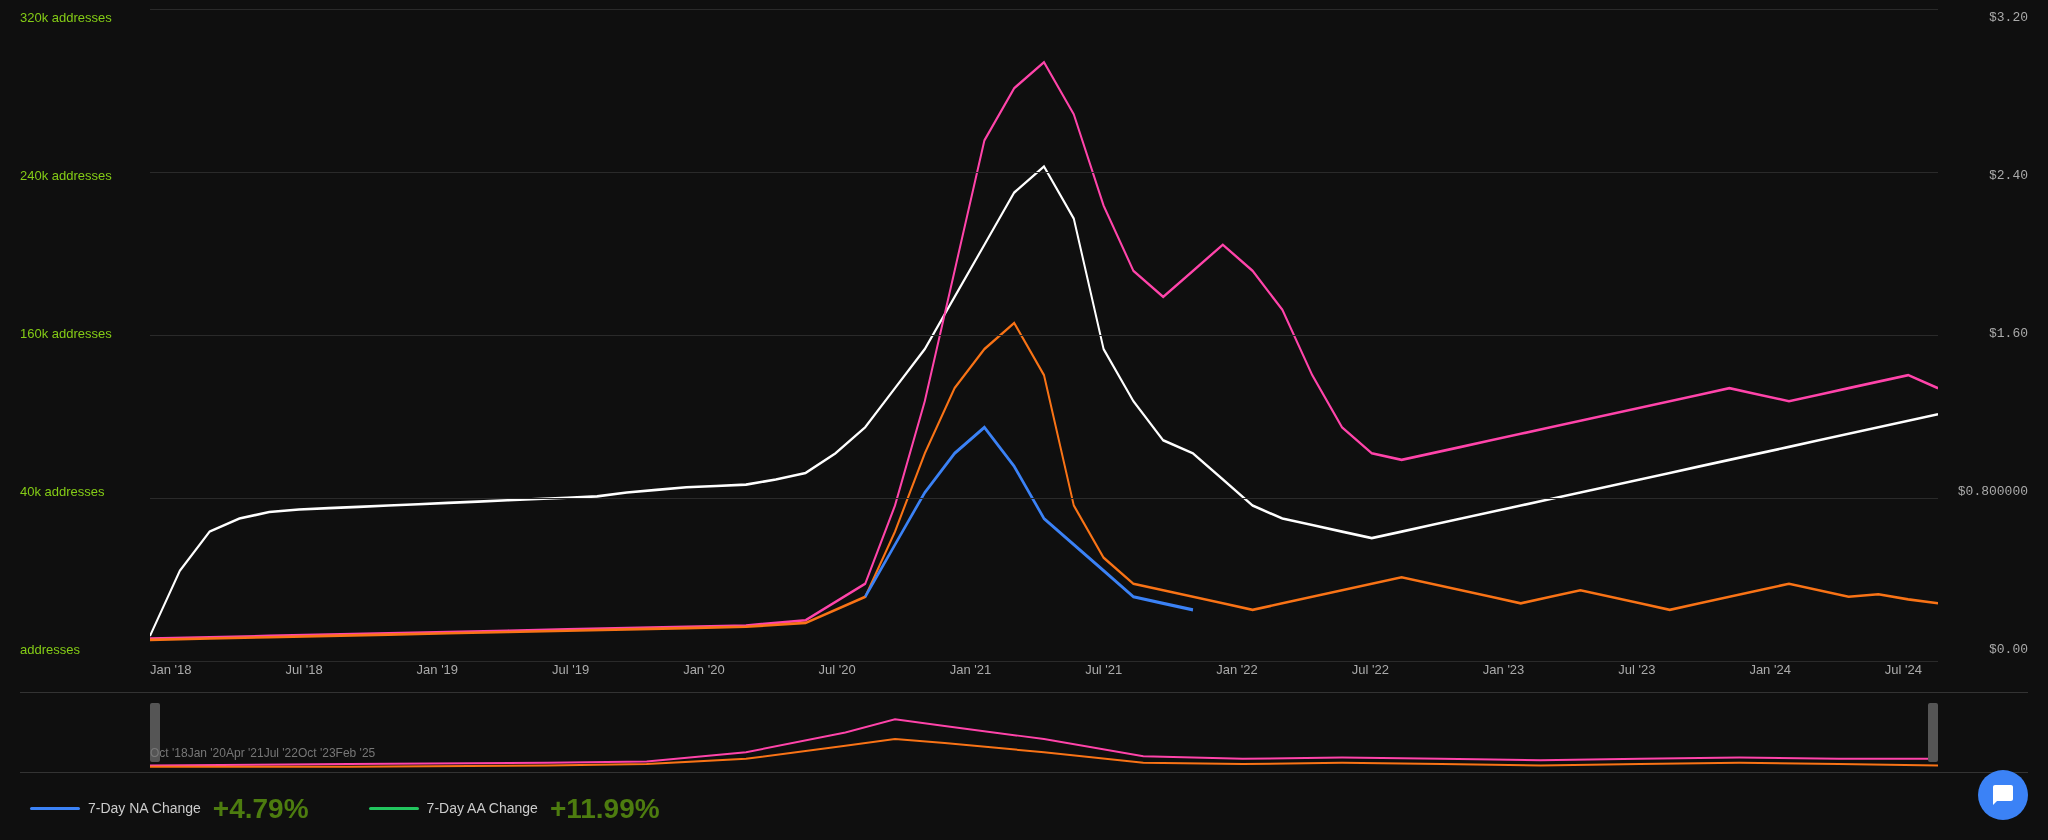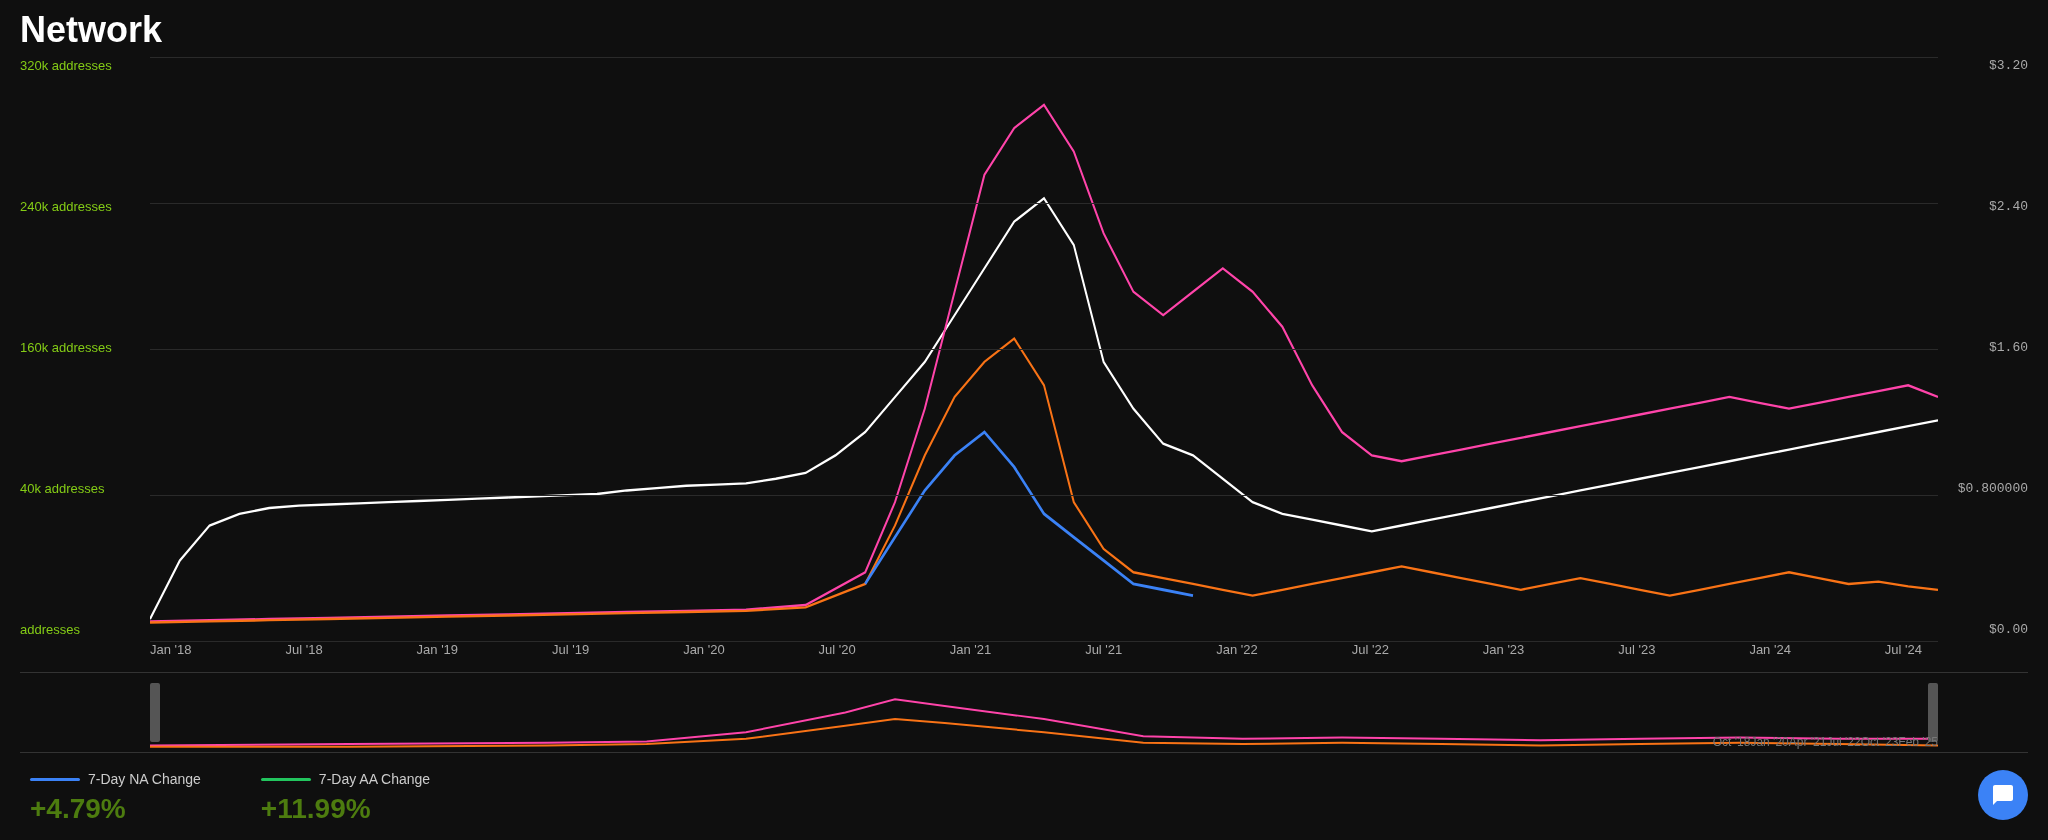--- a/index.html
+++ b/index.html
@@ -110,27 +110,27 @@
     }
     .mini-chart-inner {
       position: absolute;
       left: 130px;
       right: 90px;
       top: 0;
       bottom: 0;
     }
     .mini-x-axis {
       position: absolute;
-      bottom: 0;
+      bottom: 9px;
       left: 130px;
       right: 90px;
       height: 20px;
       display: flex;
       align-items: center;
-      justify-content: flex-end;
+      justify-content: flex-start;
     }
     .mini-x-axis span {
       font-size: 12px;
       color: #777;
     }
     .range-handle {
       position: absolute;
       top: 10px;
       bottom: 10px;
       width: 10px;
@@ -146,22 +146,22 @@
       padding: 10px 0 5px 10px;
       gap: 8px;
     }
     .legend-labels {
       display: flex;
       gap: 60px;
       align-items: center;
     }
     .legend-item {
       display: flex;
-      flex-direction: column;
-      gap: 4px;
+      flex-direction: row;
+      gap: 12px;
     }
     .legend-label-row {
       display: flex;
       align-items: center;
       gap: 8px;
     }
     .legend-line {
       width: 50px;
       height: 3px;
       border-radius: 2px;
@@ -187,21 +187,20 @@
       display: flex;
       align-items: center;
       justify-content: center;
       cursor: pointer;
     }
   </style>
 </head>
 <body>
 
 <div class="page" style="position:relative;">
-  <div class="title">Network</div>
 
   <div class="chart-container">
 
     <div class="main-chart">
 
       <div class="y-axis-left">
         <span>addresses</span>
         <span>40k addresses</span>
         <span>160k addresses</span>
         <span>240k addresses</span>

